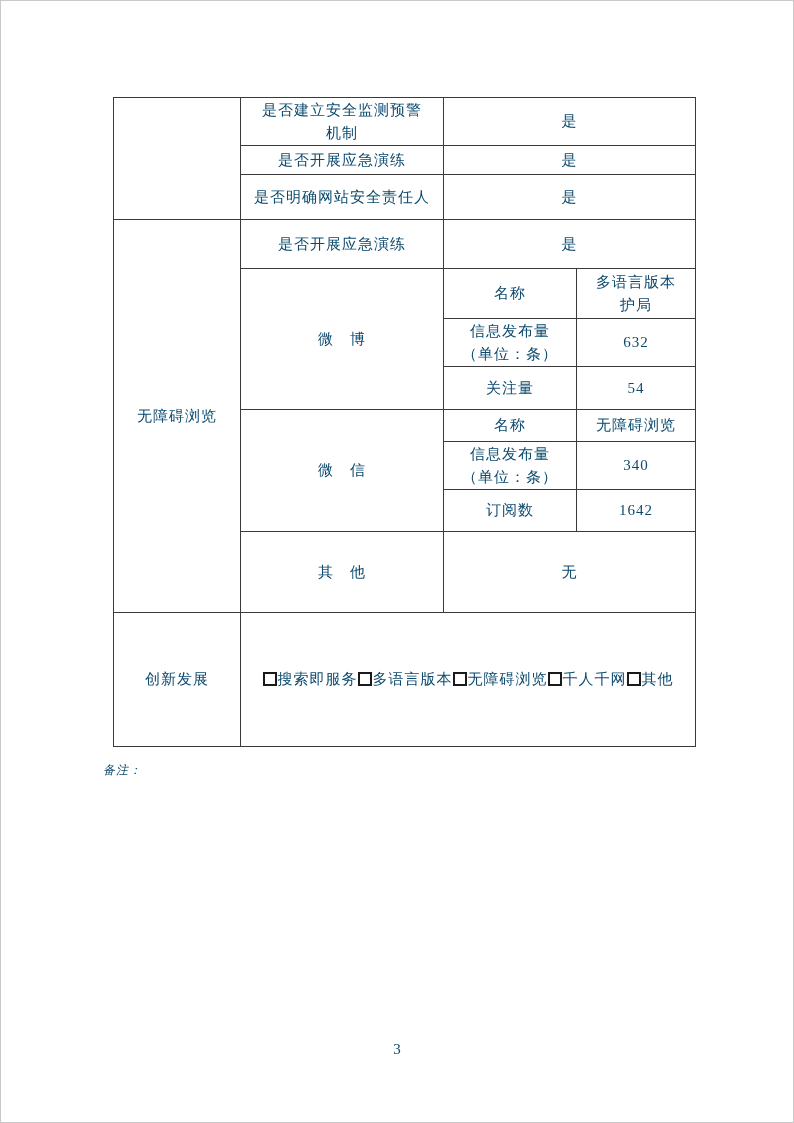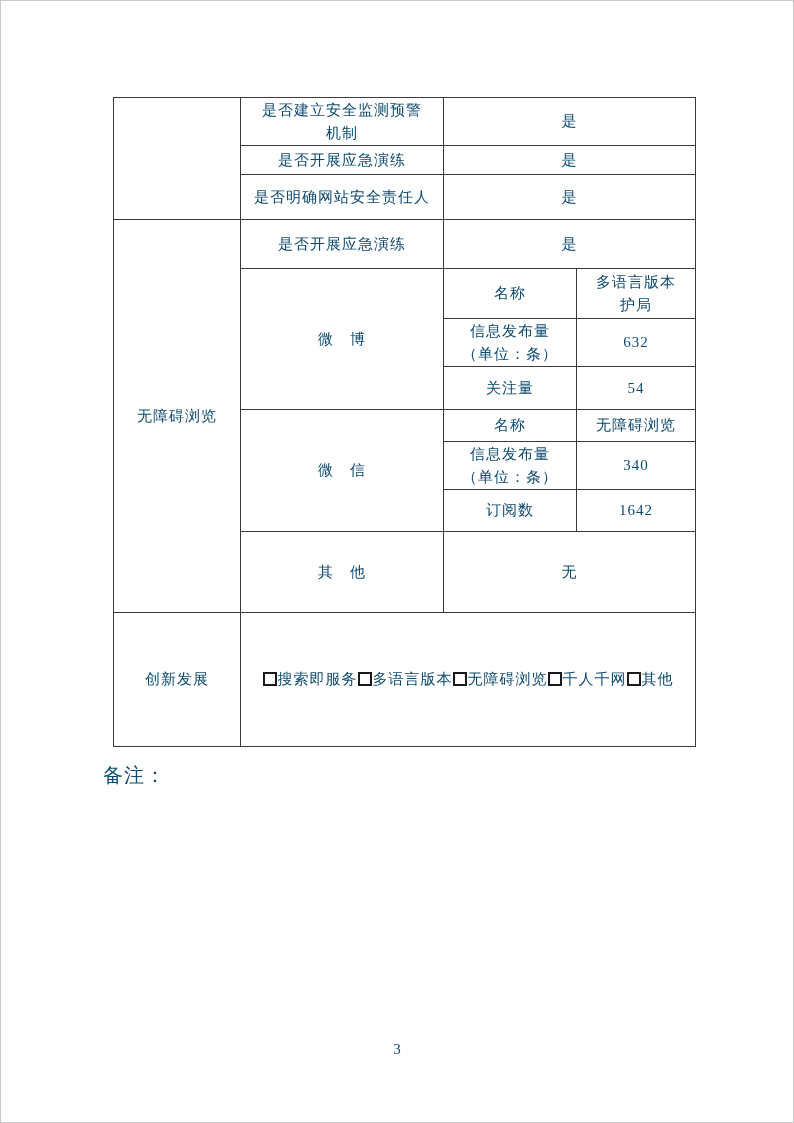--- a/index.html
+++ b/index.html
@@ -58,22 +58,23 @@
     border: 2px solid #1a1a1a;
     background: #ffffff;
     vertical-align: -2px;
     margin-right: 1px;
   }
   .opt { white-space: nowrap; }
   .remarks {
     position: absolute;
     left: 102px;
     top: 761px;
-    font-size: 20px;
+    font-size: 12px;
     letter-spacing: 1px;
+    font-style: italic;
   }
   .page-number {
     position: absolute;
     left: 0;
     top: 1040px;
     width: 100%;
     text-align: center;
     font-size: 15px;
   }
 </style>

